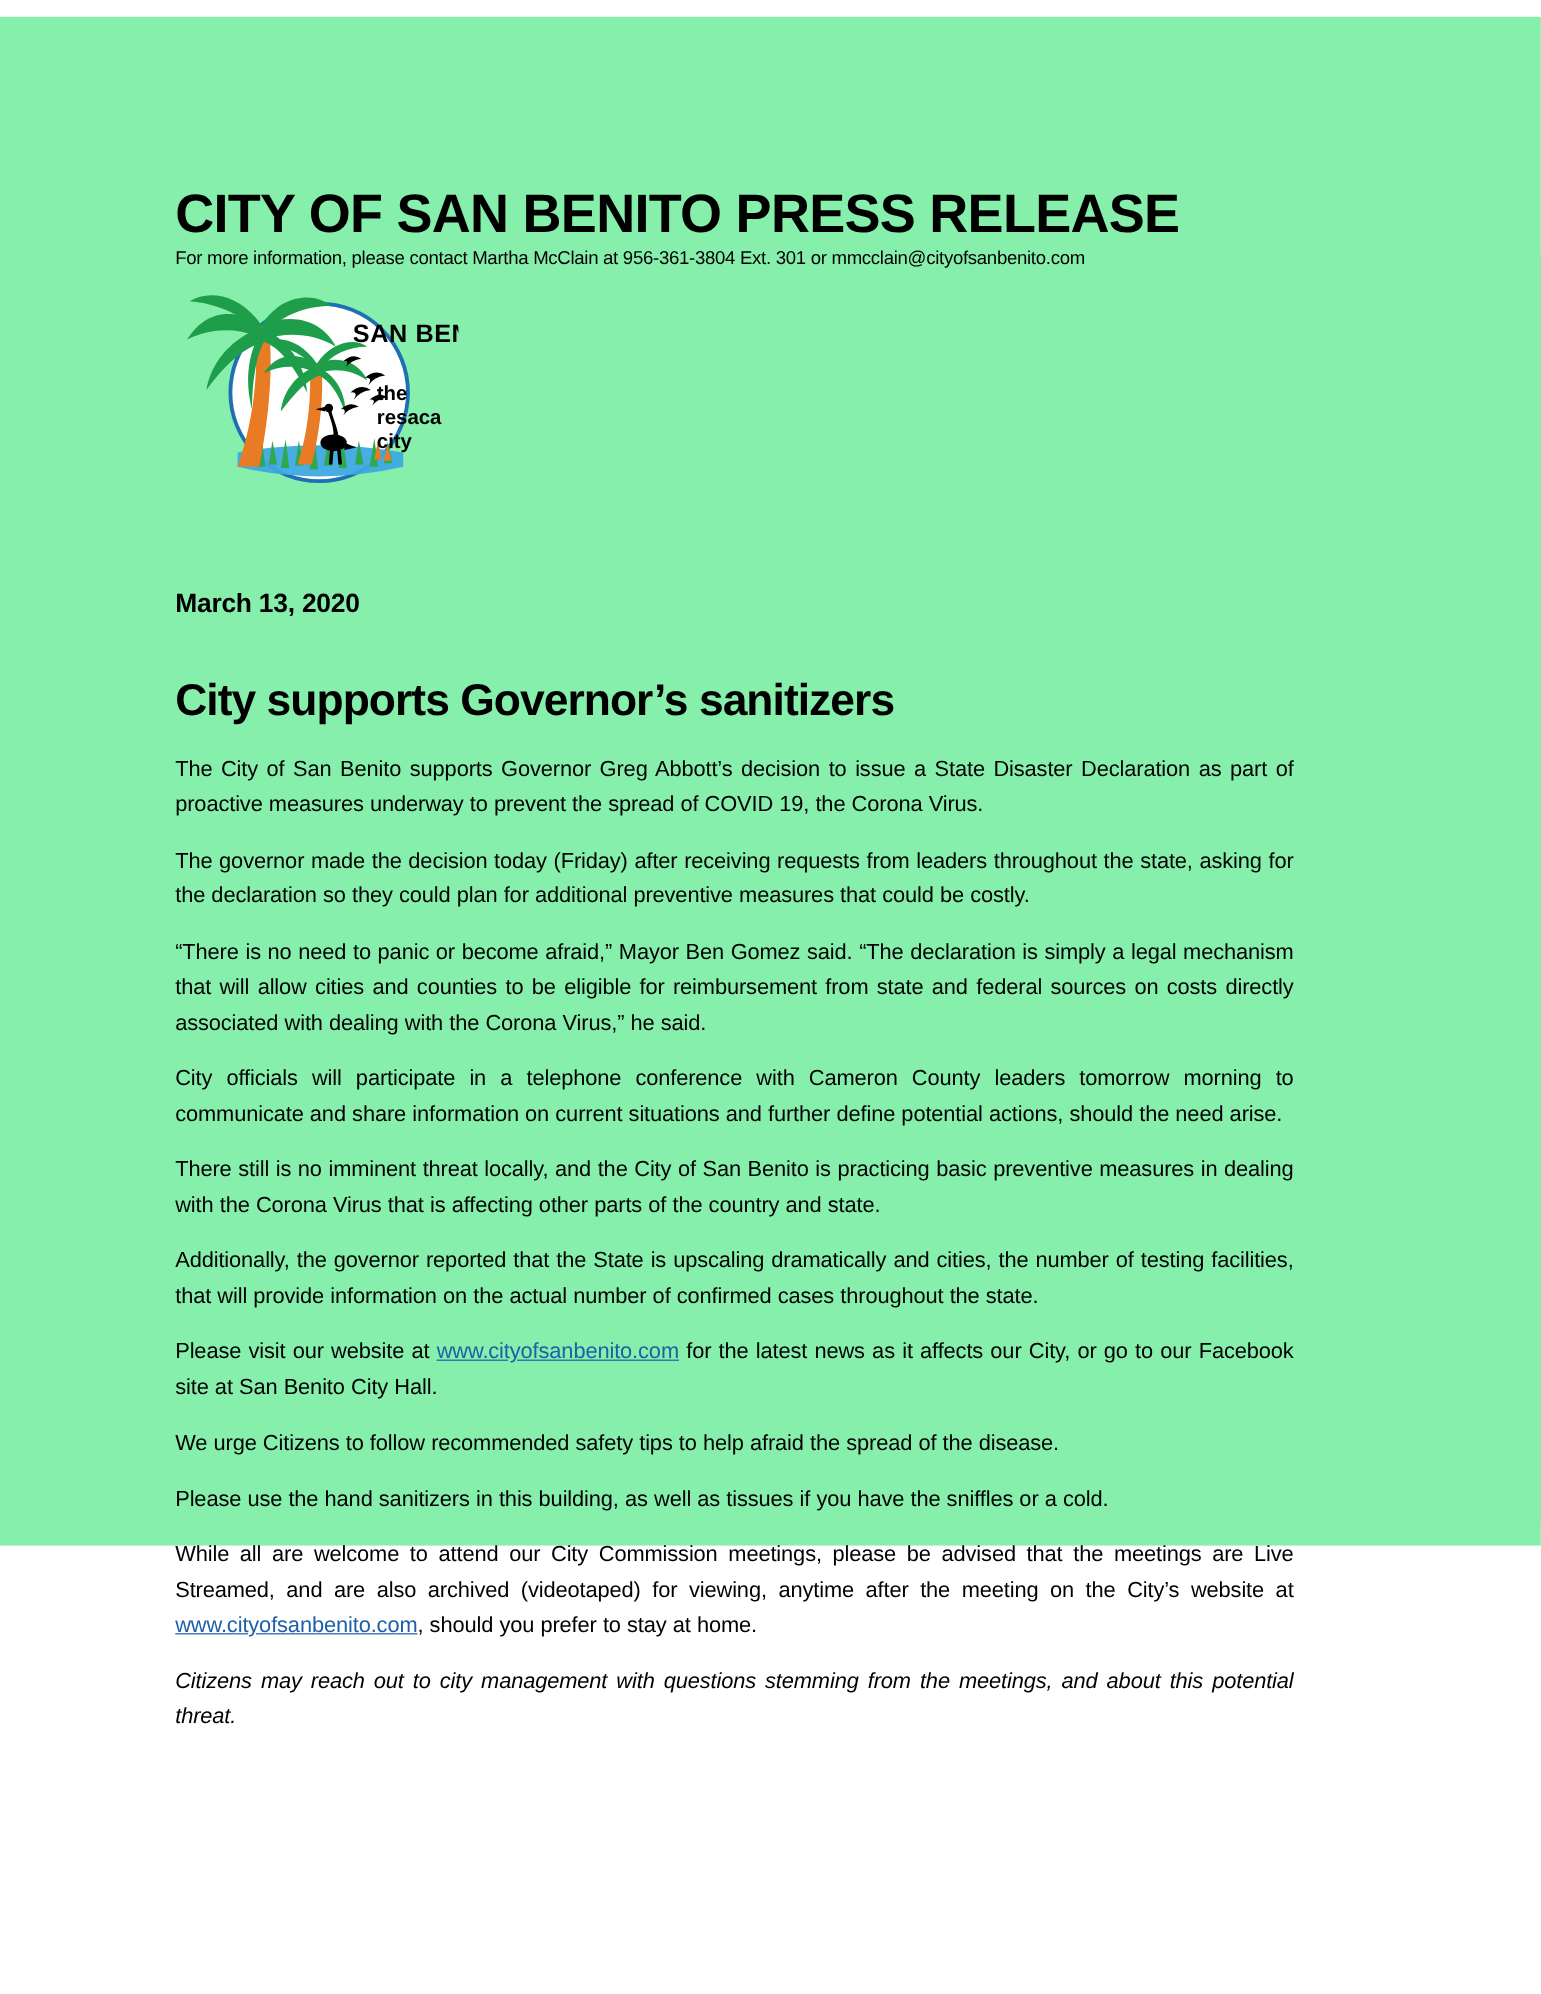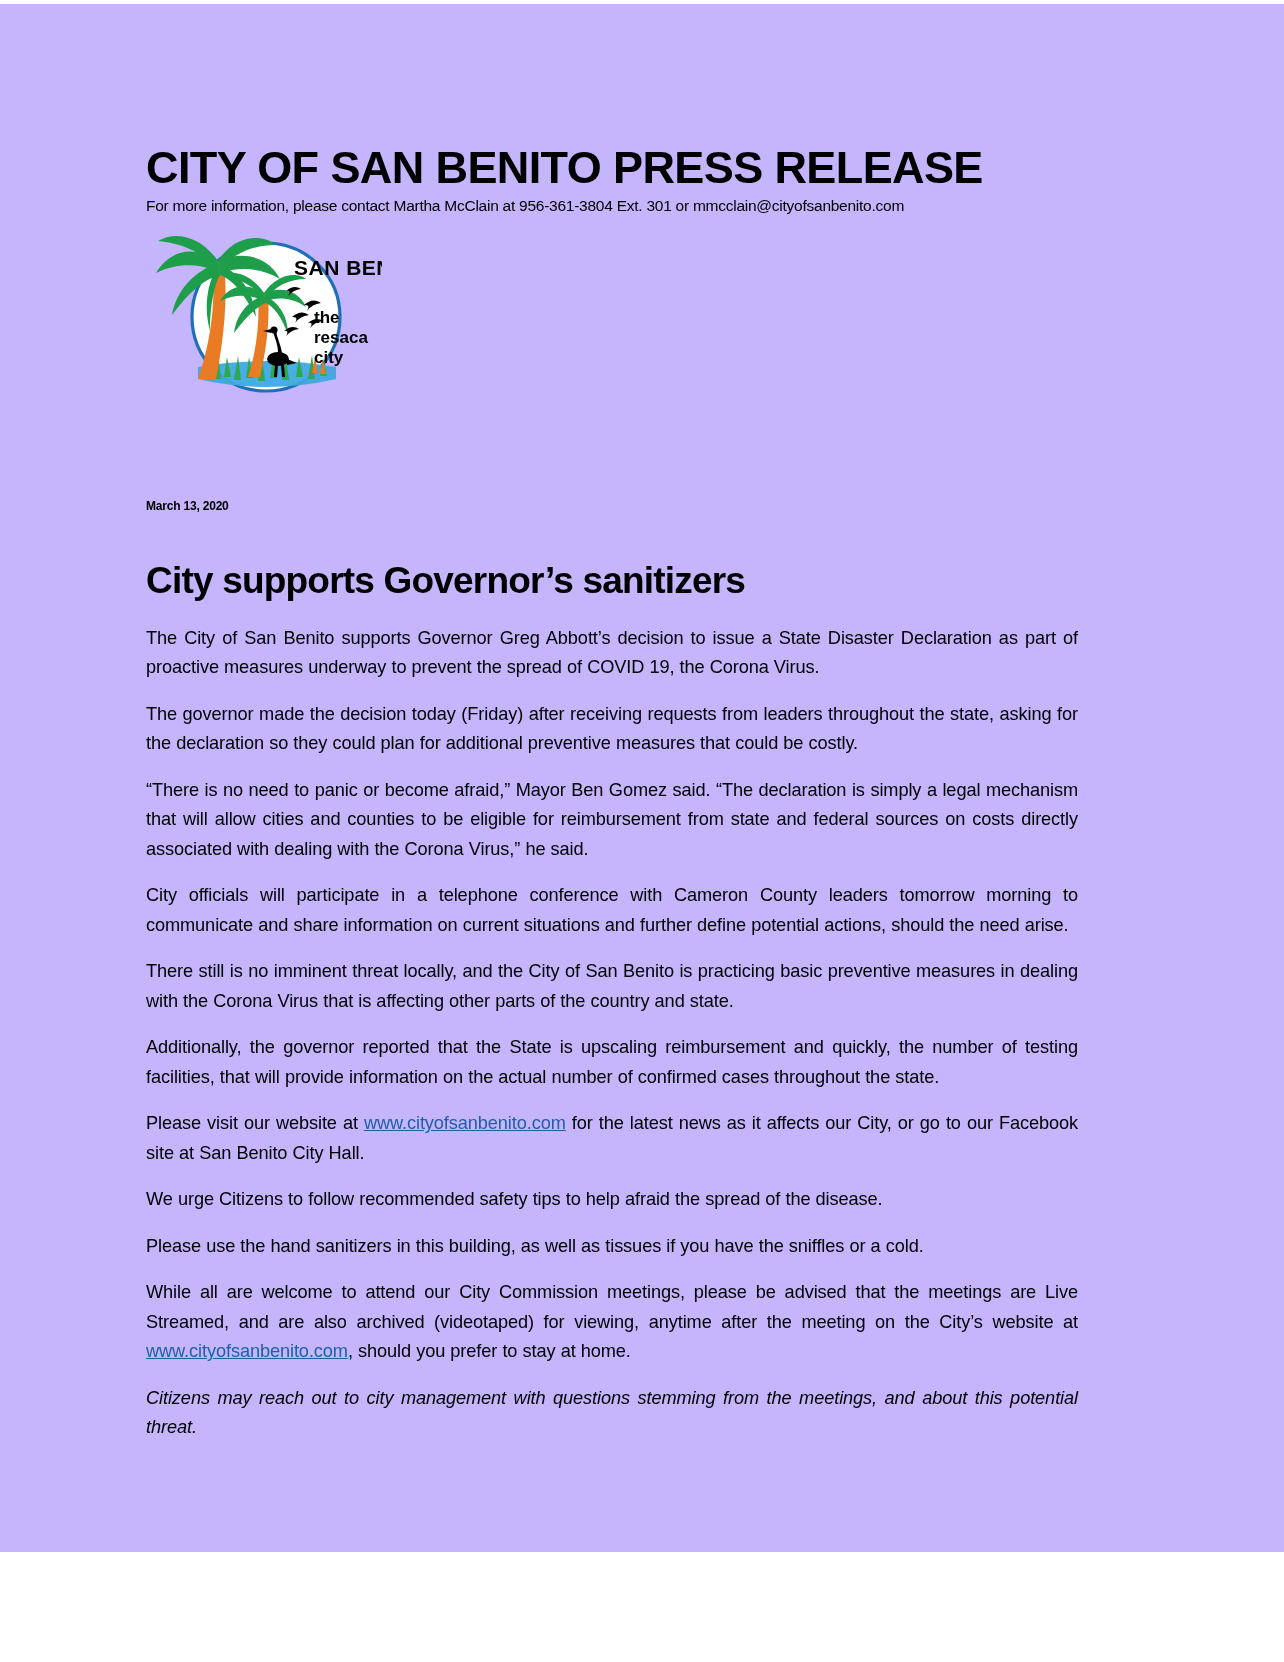--- a/index.html
+++ b/index.html
@@ -10,24 +10,24 @@
   body {
     width: 1284px;
     height: 1662px;
     font-family: "Liberation Sans", sans-serif;
     color: #000000;
     position: relative;
     overflow: hidden;
   }
   .page {
     position: absolute;
-    top: 4px; left: 0;
+    top: 14px; left: 0;
     width: 1284px;
-    height: 1548px;
-    background: #c4b5fd;
+    height: 1274px;
+    background: #86efac;
   }
   .content {
     position: absolute;
     left: 146px;
     top: 140px;
     width: 932px;
   }
 
   
   .press-title {
@@ -48,24 +48,24 @@
 
   
   .logo-wrap {
     margin: 6px 0 0 0;
     width: 236px;
     height: 180px;
   }
 
   
   .date-line {
-    font-size: 12px;
+    font-size: 22px;
     font-weight: bold;
     letter-spacing: -0.2px;
-    margin: 92px 0 0 0;
+    margin: 73px 0 0 0;
   }
 
   
   .headline {
     font-size: 37px;
     font-weight: bold;
     letter-spacing: -0.8px;
     margin: 48px 0 22px 0;
     line-height: 1.1;
   }
@@ -174,21 +174,21 @@
     <div class="date-line">March 13, 2020</div>
 
     <h2 class="headline">City supports Governor’s sanitizers</h2>
 
     <div class="body-text" id="body-text">
         <p>The City of San Benito supports Governor Greg Abbott’s decision to issue a State Disaster Declaration as part of proactive measures underway to prevent the spread of COVID 19, the Corona Virus.</p>
         <p>The governor made the decision today (Friday) after receiving requests from leaders throughout the state, asking for the declaration so they could plan for additional preventive measures that could be costly.</p>
         <p>“There is no need to panic or become afraid,” Mayor Ben Gomez said. “The declaration is simply a legal mechanism that will allow cities and counties to be eligible for reimbursement from state and federal sources on costs directly associated with dealing with the Corona Virus,” he said.</p>
         <p>City officials will participate in a telephone conference with Cameron County leaders tomorrow morning to communicate and share information on current situations and further define potential actions, should the need arise.</p>
         <p>There still is no imminent threat locally, and the City of San Benito is practicing basic preventive measures in dealing with the Corona Virus that is affecting other parts of the country and state.</p>
-        <p>Additionally, the governor reported that the State is upscaling reimbursement and quickly, the number of testing facilities, that will provide information on the actual number of confirmed cases throughout the state.</p>
+        <p>Additionally, the governor reported that the State is upscaling dramatically and cities, the number of testing facilities, that will provide information on the actual number of confirmed cases throughout the state.</p>
         <p>Please visit our website at <a class="doclink" href="#" style="color: rgb(31, 95, 168);">www.cityofsanbenito.com</a> for the latest news as it affects our City, or go to our Facebook site at San Benito City Hall.</p>
         <p>We urge Citizens to follow recommended safety tips to help afraid the spread of the disease.</p>
         <p>Please use the hand sanitizers in this building, as well as tissues if you have the sniffles or a cold.</p>
         <p>While all are welcome to attend our City Commission meetings, please be advised that the meetings are Live Streamed, and are also archived (videotaped) for viewing, anytime after the meeting on the City’s website at <a class="doclink" href="#" style="color: rgb(31, 95, 168);">www.cityofsanbenito.com</a>,  should you prefer to stay at home.</p>
         <p class="last">Citizens may reach out to city management with questions stemming from the meetings, and about this potential threat.</p>
       </div>
 
   </div>
 </div>
 

